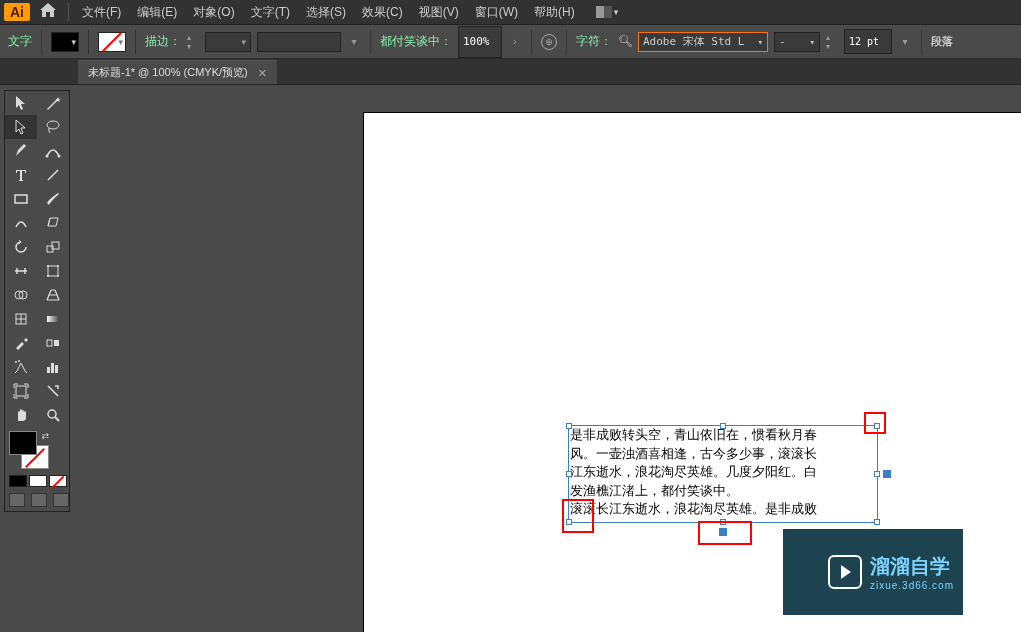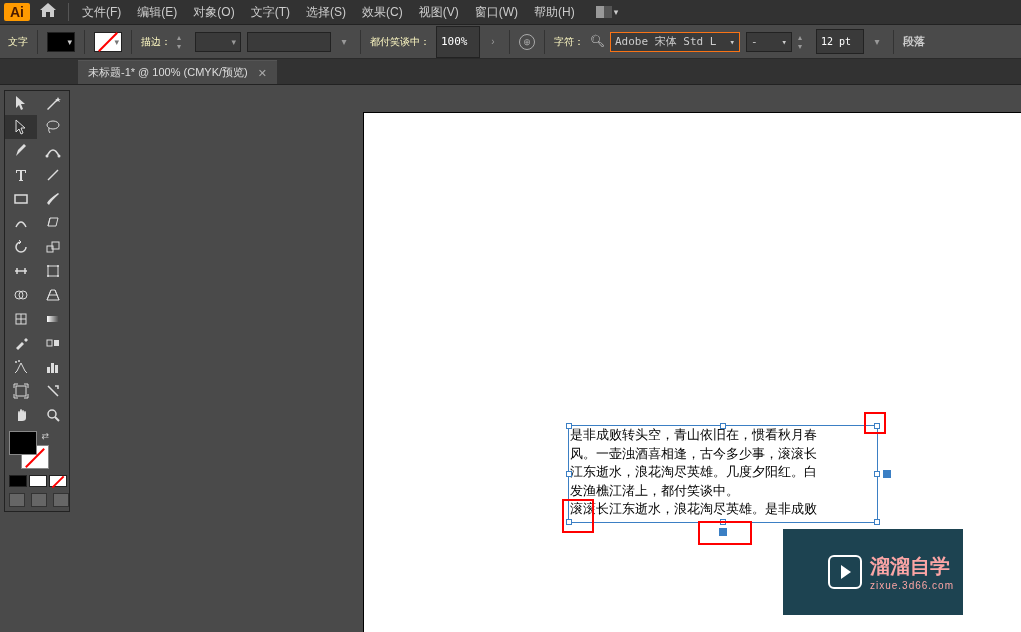--- a/index.html
+++ b/index.html
@@ -67,21 +67,21 @@
     
     .controlbar {
       display: flex;
       align-items: center;
       height: 34px;
       background: #4a4a4a;
       border-bottom: 1px solid #2a2a2a;
       padding: 0 8px;
       gap: 6px;
     }
-    .ctrl-label { color: #fef9c3; font-size: 10px; }
+    .ctrl-label { color: #86efac; font-size: 12px; }
     .fill-swatch {
       width: 28px;
       height: 20px;
       background: #000;
       border: 1px solid #222;
       position: relative;
       cursor: pointer;
       display: flex;
       align-items: center;
     }
@@ -472,21 +472,21 @@
       position: absolute;
       right: 58px;
       bottom: 17px;
       width: 180px;
       height: 86px;
       background: #1d4351;
       display: flex;
       align-items: center;
       justify-content: center;
       gap: 8px;
-      color: #fca5a5;
+      color: #7dd3fc;
       padding-left: 36px;
     }
     .wm-logo {
       border: 2px solid #fff;
       border-radius: 6px;
       width: 34px;
       height: 34px;
       display: flex;
       align-items: center;
       justify-content: center;

